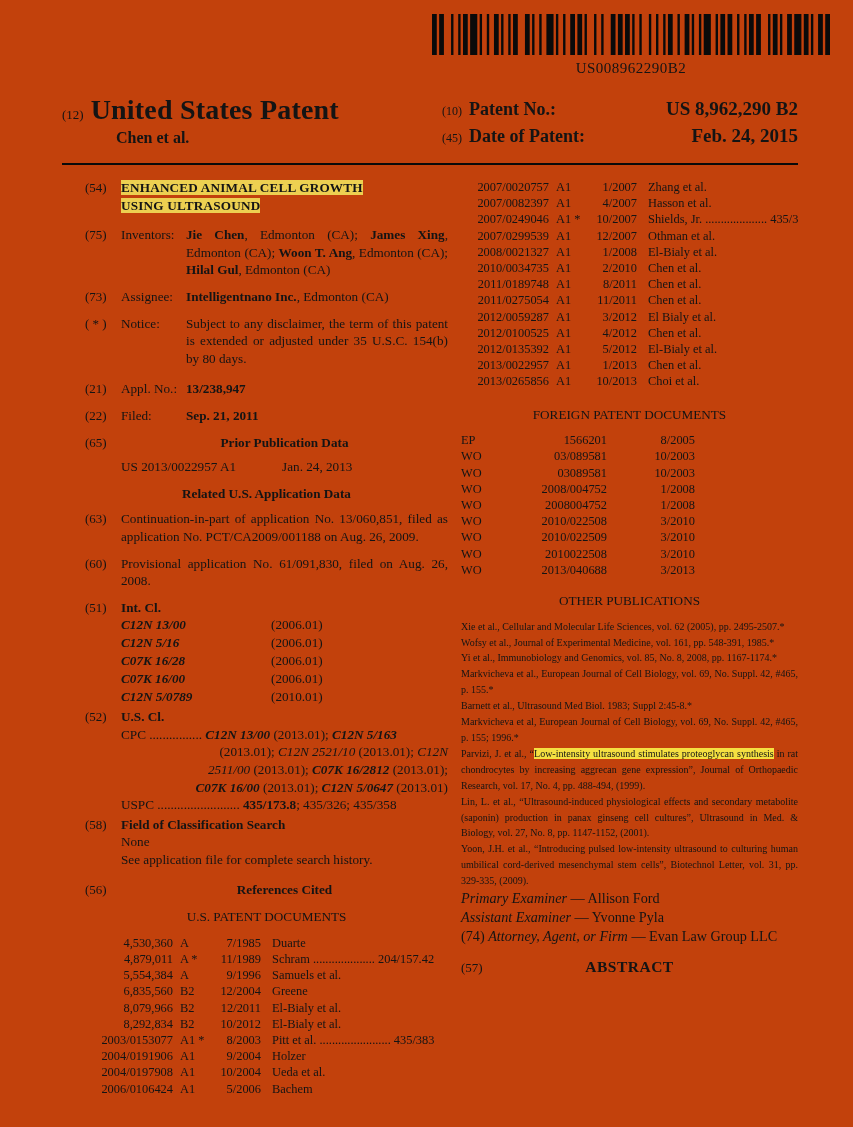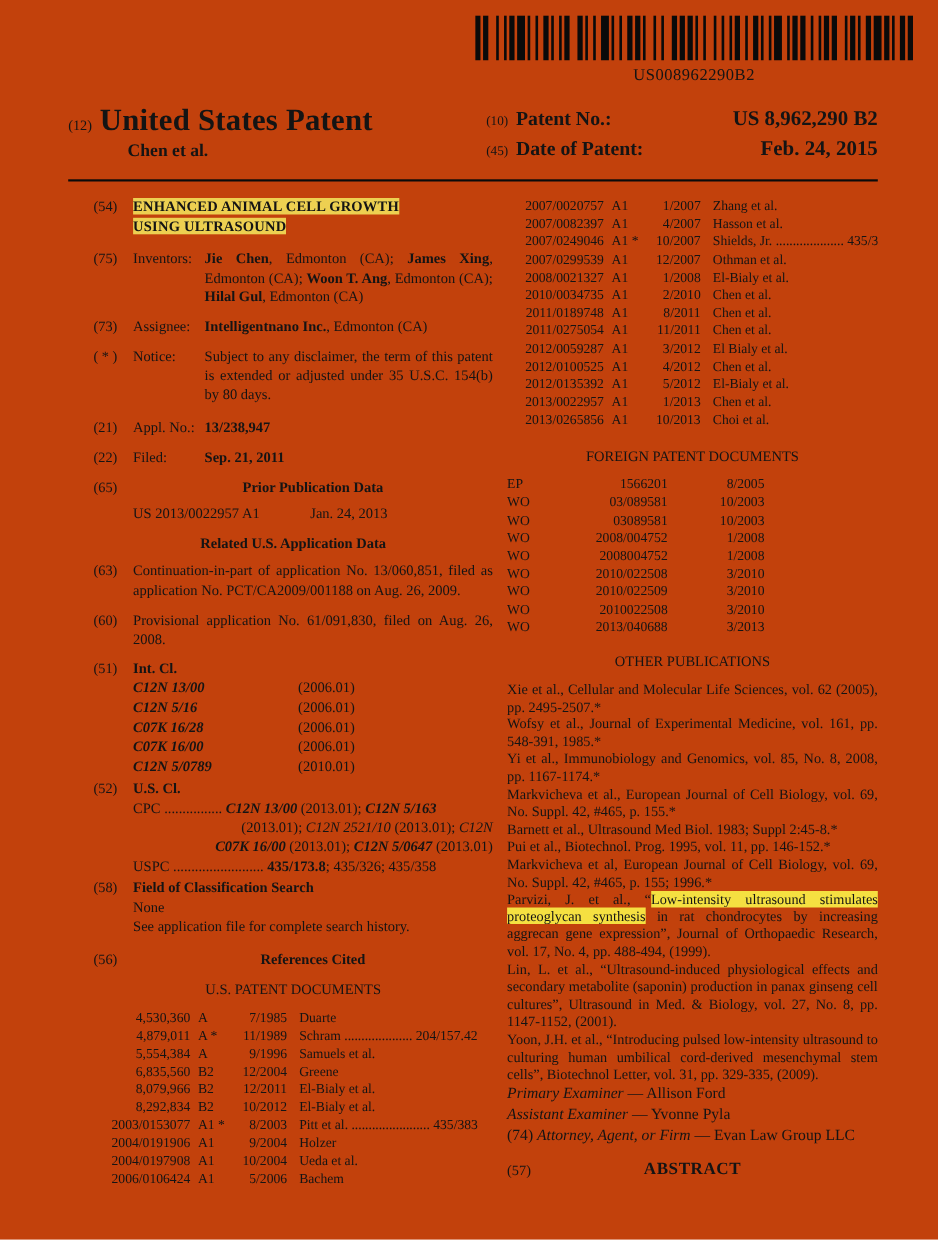--- a/index.html
+++ b/index.html
@@ -60,21 +60,21 @@
   .pat-num{text-align:right;}
   .pat-kind{padding-left:7px;}
   .pat-date{text-align:right;}
   .pat-name{padding-left:11px;white-space:nowrap;overflow:hidden;}
   
   .for-table{font-size:12.4px;line-height:16.2px;margin-top:6px;}
   .for-row{display:grid;grid-template-columns:62px 84px 88px 1fr;}
   .for-num{text-align:right;}
   .for-date{text-align:right;}
   
-  .pubs{font-size:13px;line-height:15.9px;}
+  .pubs{font-size:10px;line-height:15.9px;}
   .pub{text-align:justify;}
   .continued{text-align:center;font-size:13.8px;margin:8px 0 24px;}
   
   .exam{font-size:14.2px;line-height:19px;margin-bottom:10px;}
   
   .abs-head{position:relative;text-align:center;margin:12px 0 8px;}
   .abs-head .code{position:absolute;left:0;top:1px;}
   .abs-title{font-weight:700;font-size:15.5px;letter-spacing:.5px;}
 </style>
 </head>
@@ -270,20 +270,21 @@
       </div>
 
       <div class="sec" style="margin-bottom:2px">
         <span class="code">(52)</span>
         <div>
           <div style="font-weight:700">U.S. Cl.</div>
           <div class="cpc-block">
 
           <div class="cpc-first"><span>CPC ................ </span><span class="rs-bi">C12N 13/00</span><span> (2013.01); </span><span class="rs-bi">C12N 5/163</span></div>
               <div class="cpc-cont"><span>(2013.01); </span><span class="rs-i">C12N 2521/10</span><span> (2013.01); </span><span class="rs-i">C12N</span></div>
+              <div class="cpc-cont"><span class="rs-i">2511/00</span><span> (2013.01); </span><span class="rs-bi">C07K 16/2812</span><span> (2013.01);</span></div>
               <div class="cpc-cont"><span class="rs-bi">C07K 16/00</span><span> (2013.01); </span><span class="rs-bi">C12N 5/0647</span><span> (2013.01)</span></div>
             </div>
           <div><span>USPC ......................... </span><span class="rs-b">435/173.8</span><span>; 435/326; 435/358</span></div>
         </div>
       </div>
 
       <div class="sec">
         <span class="code">(58)</span>
         <div>
           <div style="font-weight:700">Field of Classification Search</div>
@@ -508,21 +509,20 @@
         </div>
 
       <div class="center-plain" style="margin-top:14px">OTHER PUBLICATIONS</div>
       <div class="pubs">
 
       <div class="pub"><span>Xie et al., Cellular and Molecular Life Sciences, vol. 62 (2005), pp. 2495-2507.*</span></div>
           <div class="pub"><span>Wofsy et al., Journal of Experimental Medicine, vol. 161, pp. 548-391, 1985.*</span></div>
           <div class="pub"><span>Yi et al., Immunobiology and Genomics, vol. 85, No. 8, 2008, pp. 1167-1174.*</span></div>
           <div class="pub"><span>Markvicheva et al., European Journal of Cell Biology, vol. 69, No. Suppl. 42, #465, p. 155.*</span></div>
           <div class="pub"><span>Barnett et al., Ultrasound Med Biol. 1983; Suppl 2:45-8.*</span></div>
-          <div class="pub"><span>Pui et al., Biotechnol. Prog. 1995, vol. 11, pp. 146-152.*</span></div>
           <div class="pub"><span>Markvicheva et al, European Journal of Cell Biology, vol. 69, No. Suppl. 42, #465, p. 155; 1996.*</span></div>
           <div class="pub"><span>Parvizi, J. et al., “</span><span class="rs-hl">Low-intensity ultrasound stimulates proteoglycan synthesis</span><span> in rat chondrocytes by increasing aggrecan gene expression”, Journal of Orthopaedic Research, vol. 17, No. 4, pp. 488-494, (1999).</span></div>
           <div class="pub"><span>Lin, L. et al., “Ultrasound-induced physiological effects and secondary metabolite (saponin) production in panax ginseng cell cultures”, Ultrasound in Med. &amp; Biology, vol. 27, No. 8, pp. 1147-1152, (2001).</span></div>
           <div class="pub"><span>Yoon, J.H. et al., “Introducing pulsed low-intensity ultrasound to culturing human umbilical cord-derived mesenchymal stem cells”, Biotechnol Letter, vol. 31, pp. 329-335, (2009).</span></div>
         </div>
 
       <div class="exam">
         <div><span class="rs-i">Primary Examiner</span><span> — Allison Ford</span></div>
         <div><span class="rs-i">Assistant Examiner</span><span> — Yvonne Pyla</span></div>
         <div><span>(74)  </span><span class="rs-i">Attorney, Agent, or Firm</span><span> — Evan Law Group LLC</span></div>

